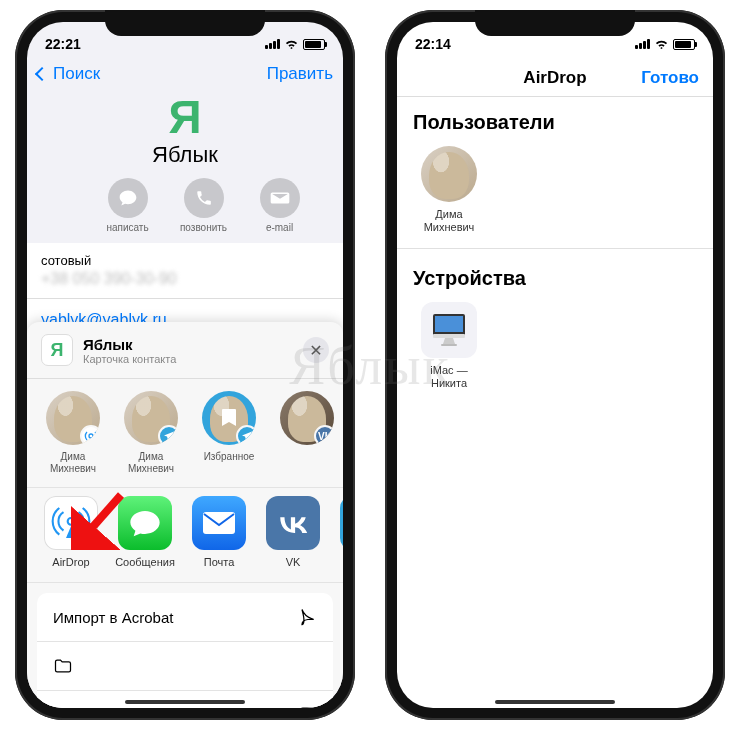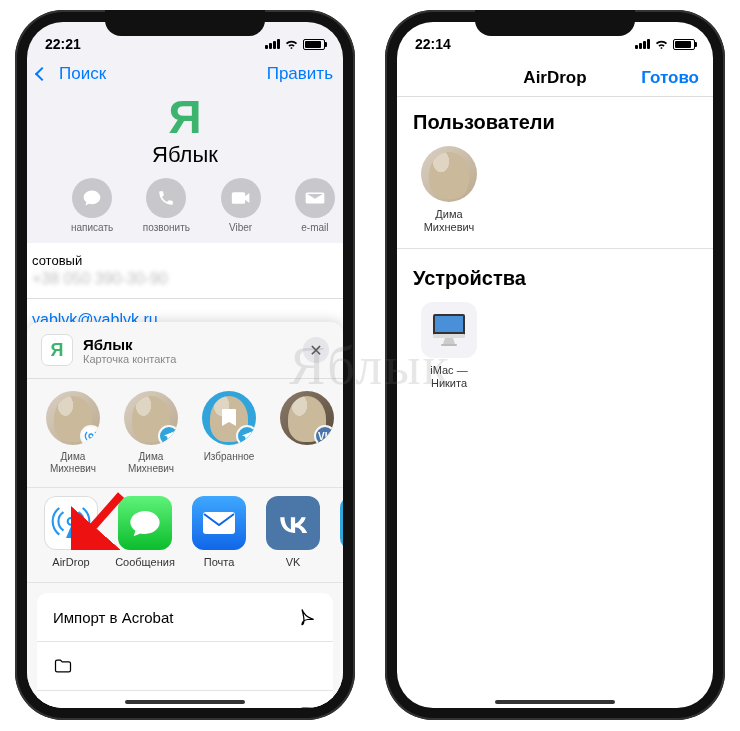--- a/index.html
+++ b/index.html
@@ -14,31 +14,31 @@
   .bar { width: 3px; background: #000; border-radius: 1px; }
   .b1{height:4px}.b2{height:6px}.b3{height:8px}.b4{height:10px}
   .wifi-svg { width: 15px; height: 12px; }
   .battery { width: 22px; height: 11px; border: 1px solid #000; border-radius: 2px; position: relative; }
   .battery::after { content:""; position:absolute; right:-3px; top:2px; width:2px; height:5px; background:#000; border-radius:0 1px 1px 0; }
   .battery-fill { position:absolute; left:1px; top:1px; bottom:1px; width: 80%; background:#000; border-radius:1px; }
 
   
   .nav-grey { background:#f2f2f7; }
   .nav1 { display:flex; justify-content:space-between; align-items:center; padding: 6px 10px 4px; font-size:17px; color:#007aff; }
-  .nav-back { display:flex; align-items:center; gap:12px; }
+  .nav-back { display:flex; align-items:center; gap:6px; }
   .chev-l { width:10px; height:10px; border-left:2px solid #007aff; border-bottom:2px solid #007aff; transform:rotate(45deg); }
   .contact-head { text-align:center; padding: 6px 0 10px; background:#f2f2f7; }
   .logo-y { font-size:46px; font-weight:700; color:#3cb46e; line-height:1; }
   .contact-name { font-size:22px; margin-top:2px; }
   .actions { display:flex; justify-content:center; gap:18px; margin-top:10px;padding-left:37px; }
   .action { text-align:center; width:58px; }
   .action-circle { width:40px; height:40px; border-radius:50%; background:#c8c8cc; margin:0 auto 4px; display:flex; align-items:center; justify-content:center; color:#fff; }
   .action-label { font-size:10px; color:#666; }
   .rows { background:#fff; }
-  .row { padding:10px 5px; border-bottom:0.5px solid #ddd; }
+  .row { padding:10px 14px; border-bottom:0.5px solid #ddd; }
   .row-label { font-size:13px; color:#000; }
   .row-value { font-size:16px; color:#007aff; margin-top:2px; }
   .row-value.blur { color:#c0c0c0; filter: blur(2px); }
 
   
   .sheet { position:absolute; left:0; right:0; bottom:0; top:300px; background:#f7f7f7; border-radius:12px 12px 0 0; box-shadow:0 -2px 12px rgba(0,0,0,.15); }
   .sheet-header { display:flex; align-items:center; padding:12px 14px; gap:10px; border-bottom:0.5px solid #ddd; }
   .sheet-app-icon { width:32px; height:32px; border-radius:7px; background:#fff; border:1px solid #ddd; display:flex; align-items:center; justify-content:center; color:#3cb46e; font-weight:700; font-size:18px; }
   .sheet-title { font-size:15px; font-weight:600; }
   .sheet-sub { font-size:11px; color:#888; }
@@ -137,28 +137,20 @@
         <div class="action">
           <div class="action-circle">
                 <svg width="18" height="18" viewBox="0 0 24 24">
                   <path fill="#fff" d="M6.6 10.8a15 15 0 006.6 6.6l2.2-2.2c.3-.3.7-.4 1-.2 1.2.4 2.4.6 3.7.6.6 0 1 .4 1 1V20c0 .6-.4 1-1 1C10.6 21 3 13.4 3 4c0-.6.4-1 1-1h3.4c.6 0 1 .4 1 1 0 1.3.2 2.5.6 3.7.1.3 0 .8-.2 1z"></path>
                 </svg>
               </div>
           <div class="action-label">позвонить</div>
         </div>
         <div class="action">
           <div class="action-circle">
-                <svg width="20" height="14" viewBox="0 0 24 16">
-                  <path fill="#fff" d="M17 6V3a2 2 0 00-2-2H3a2 2 0 00-2 2v10a2 2 0 002 2h12a2 2 0 002-2v-3l5 4V2z"></path>
-                </svg>
-              </div>
-          <div class="action-label">Viber</div>
-        </div>
-        <div class="action">
-          <div class="action-circle">
                 <svg width="20" height="14" viewBox="0 0 24 18">
                   <path fill="#fff" d="M22 2H2a2 2 0 00-2 2v10a2 2 0 002 2h20a2 2 0 002-2V4a2 2 0 00-2-2zm0 2l-10 6L2 4h20z"></path>
                 </svg>
               </div>
           <div class="action-label">e-mail</div>
         </div>
       </div>
     </div>
 
     <div class="rows">

